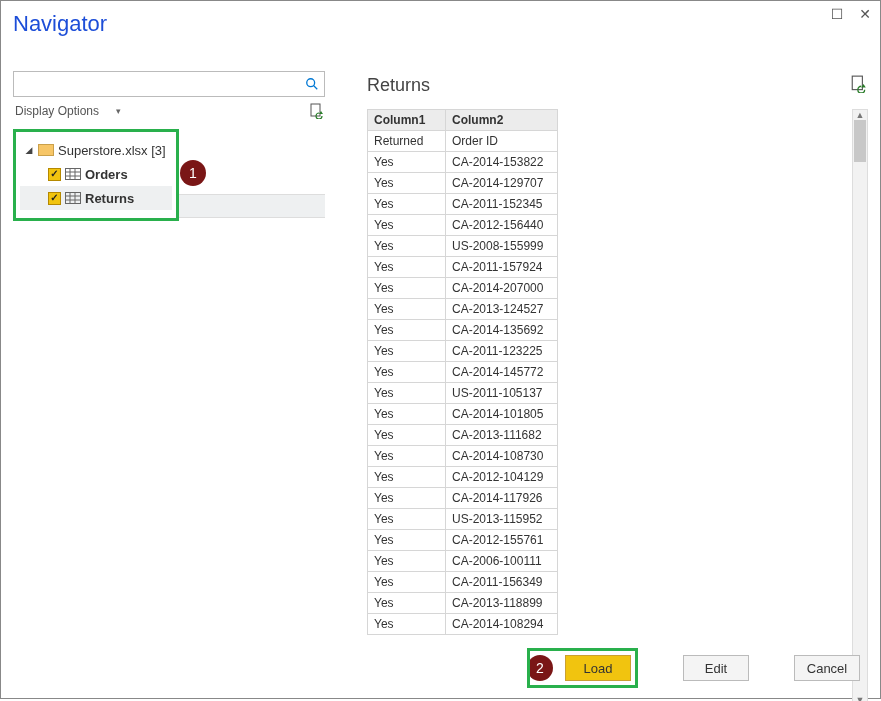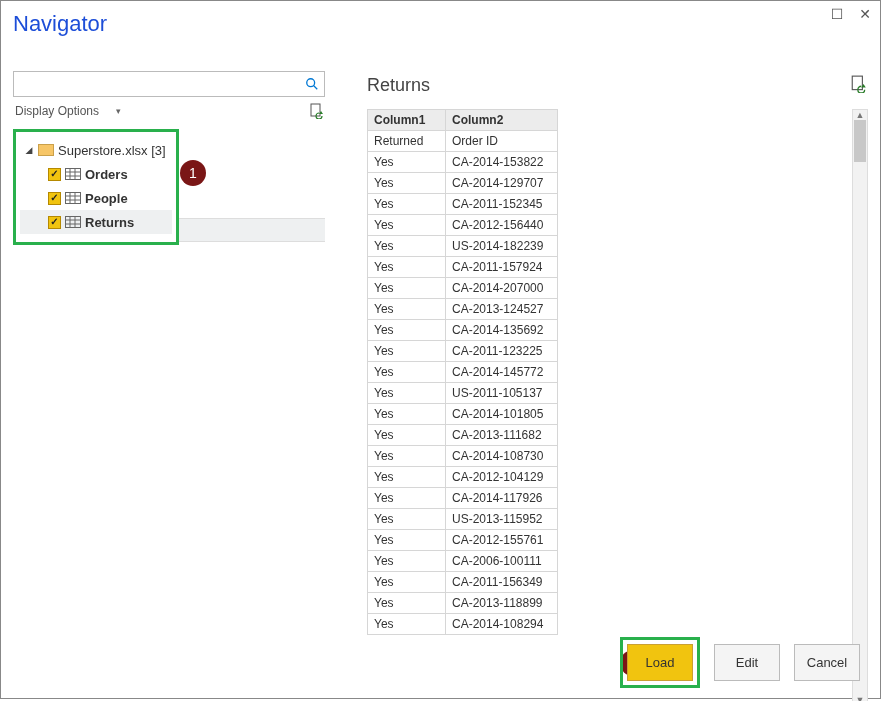--- a/index.html
+++ b/index.html
@@ -41,21 +41,21 @@
 table.preview th, table.preview td { border: 1px solid #d6d6d6; font-size: 12px; text-align: left; padding: 2px 6px; height: 21px; white-space: nowrap; overflow: hidden; }
 table.preview th { background: #ececec; font-weight: 600; color: #333; }
 table.preview th:first-child, table.preview td:first-child { width: 78px; }
 table.preview th:nth-child(2), table.preview td:nth-child(2) { width: 112px; }
 .fake-scroll { position: absolute; right: 0; top: 0; bottom: 0; width: 16px; background: #f2f2f2; border: 1px solid #ddd; }
 .fake-scroll .thumb { position: absolute; left: 1px; right: 1px; top: 10px; height: 42px; background: #c8c8c8; }
 .fake-scroll .arrow-up, .fake-scroll .arrow-down { position: absolute; left: 0; right: 0; height: 10px; font-size: 9px; text-align: center; color: #777; }
 .fake-scroll .arrow-up { top: 0; }
 .fake-scroll .arrow-down { bottom: 0; }
 .footer { position: absolute; bottom: 10px; right: 20px; display: flex; align-items: center; gap: 14px; }
-.btn { min-width: 66px; height: 37px; border: 1px solid #bbb; background: #f4f4f4; font-size: 13px; color: #333; display: inline-flex; align-items: center; justify-content: center; cursor: pointer; }
+.btn { min-width: 66px; height: 26px; border: 1px solid #bbb; background: #f4f4f4; font-size: 13px; color: #333; display: inline-flex; align-items: center; justify-content: center; cursor: pointer; margin-left: 31px; }
 .btn.primary { background: #f1c40f; border-color: #caa031; }
 .load-hl { border: 3px solid #29b04c; padding: 4px; display: inline-flex; position: relative; }
 </style>
 </head>
 <body>
 
 <div class="window">
 
   <div class="titlebar">
     <span>☐</span>
@@ -105,33 +105,20 @@
                 <svg width="16" height="12">
                   <rect x="0.5" y="0.5" width="15" height="11" fill="none" stroke="#666"></rect>
                   <line x1="0" y1="4" x2="16" y2="4" stroke="#666"></line>
                   <line x1="0" y1="8" x2="16" y2="8" stroke="#666"></line>
                   <line x1="5" y1="0" x2="5" y2="12" stroke="#666"></line>
                   <line x1="10" y1="0" x2="10" y2="12" stroke="#666"></line>
                 </svg>
               </span>
             <span>Orders</span>
           </div>
-          <div class="tree-row indent1">
-            <span class="chk checked"></span>
-            <span class="table-icon">
-                <svg width="16" height="12">
-                  <rect x="0.5" y="0.5" width="15" height="11" fill="none" stroke="#666"></rect>
-                  <line x1="0" y1="4" x2="16" y2="4" stroke="#666"></line>
-                  <line x1="0" y1="8" x2="16" y2="8" stroke="#666"></line>
-                  <line x1="5" y1="0" x2="5" y2="12" stroke="#666"></line>
-                  <line x1="10" y1="0" x2="10" y2="12" stroke="#666"></line>
-                </svg>
-              </span>
-            <span>People</span>
-          </div>
           <div style="display:flex; align-items:center;">
             <div class="tree-row indent1 selected" style="flex:1;">
               <span class="chk checked"></span>
               <span class="table-icon">
                   <svg width="16" height="12">
                     <rect x="0.5" y="0.5" width="15" height="11" fill="none" stroke="#666"></rect>
                     <line x1="0" y1="4" x2="16" y2="4" stroke="#666"></line>
                     <line x1="0" y1="8" x2="16" y2="8" stroke="#666"></line>
                     <line x1="5" y1="0" x2="5" y2="12" stroke="#666"></line>
                     <line x1="10" y1="0" x2="10" y2="12" stroke="#666"></line>
@@ -184,21 +171,21 @@
                 <tr>
                   <td>Yes</td>
                   <td>CA-2011-152345</td>
                 </tr>
                 <tr>
                   <td>Yes</td>
                   <td>CA-2012-156440</td>
                 </tr>
                 <tr>
                   <td>Yes</td>
-                  <td>US-2014-182239</td>
+                  <td>US-2008-155999</td>
                 </tr>
                 <tr>
                   <td>Yes</td>
                   <td>CA-2011-157924</td>
                 </tr>
                 <tr>
                   <td>Yes</td>
                   <td>CA-2014-207000</td>
                 </tr>
                 <tr>

